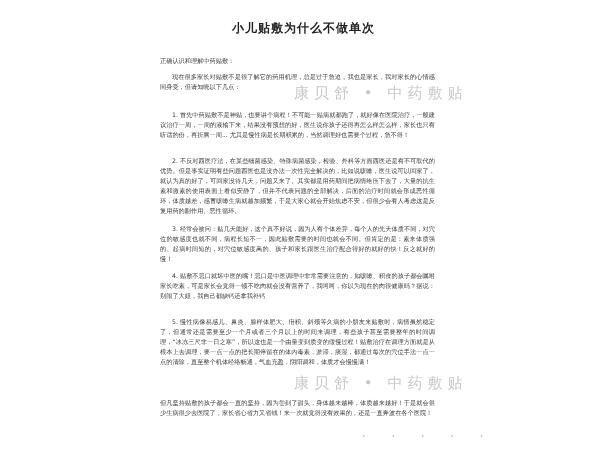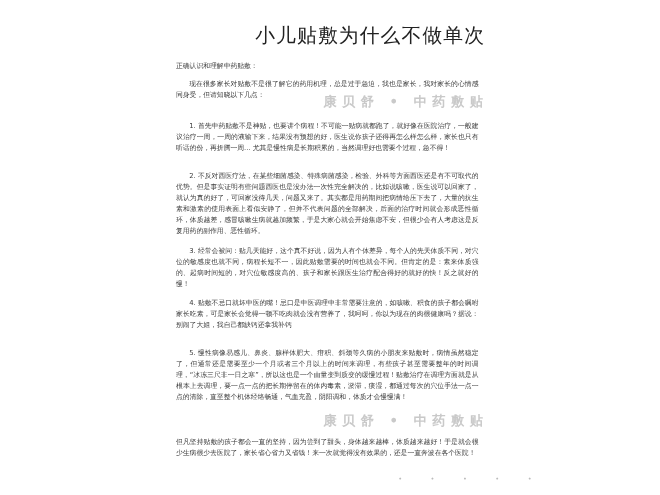--- a/index.html
+++ b/index.html
@@ -1,27 +1,27 @@
 <!DOCTYPE html>
 <html><head>
   <meta charset="utf-8">
   <style>
     html, body { margin: 0; padding: 0; background: #ffffff; }
     body { width: 600px; height: 450px; overflow: hidden; position: relative;
            font-family: "DejaVu Sans", sans-serif; color: #333; }
     .page { position: absolute; left: 0; top: 0; width: 600px; height: 450px; background: #fff; }
     .title { position: absolute; left: 232px; top: 20px; font-family: "DejaVu Serif", serif;
-             font-size: 18px; font-weight: normal; color: #222; letter-spacing: 1px; white-space: nowrap; }
+             font-size: 12px; font-weight: bold; color: #222; letter-spacing: 1px; white-space: nowrap; }
     .subtitle { position: absolute; left: 262px; top: 40px; font-family: "DejaVu Serif", serif;
                 font-size: 6.5px; color: #444; white-space: nowrap; letter-spacing: 0.5px; }
     .body-text { position: absolute; left: 160px; width: 275px; font-size: 6.2px; line-height: 10px;
                  color: #3a3a3a; text-align: justify; }
     .indent { text-indent: 12px; }
-    .watermark { position: absolute; font-family: "DejaVu Serif", serif; font-size: 12px; color: #c9c9c9;
-                 letter-spacing: 5px; white-space: nowrap; font-weight: bold; }
+    .watermark { position: absolute; font-family: "DejaVu Serif", serif; font-size: 15px; color: #c9c9c9;
+                 letter-spacing: 5px; white-space: nowrap; font-weight: normal; }
     .dots { position: absolute; left: 362px; top: 432px; font-size: 6px; color: #bbb; letter-spacing: 12px; }
   </style>
 </head>
 <body>
 
 <div class="page">
   <div class="title">小儿贴敷为什么不做单次</div>
 
   <div class="body-text" style="top:56px;">正确认识和理解中药贴敷：</div>
   <div class="body-text indent" style="top:72px;">现在很多家长对贴敷不是很了解它的药用机理，总是过于急迫，我也是家长，我对家长的心情感同身受，但请知晓以下几点：</div>

